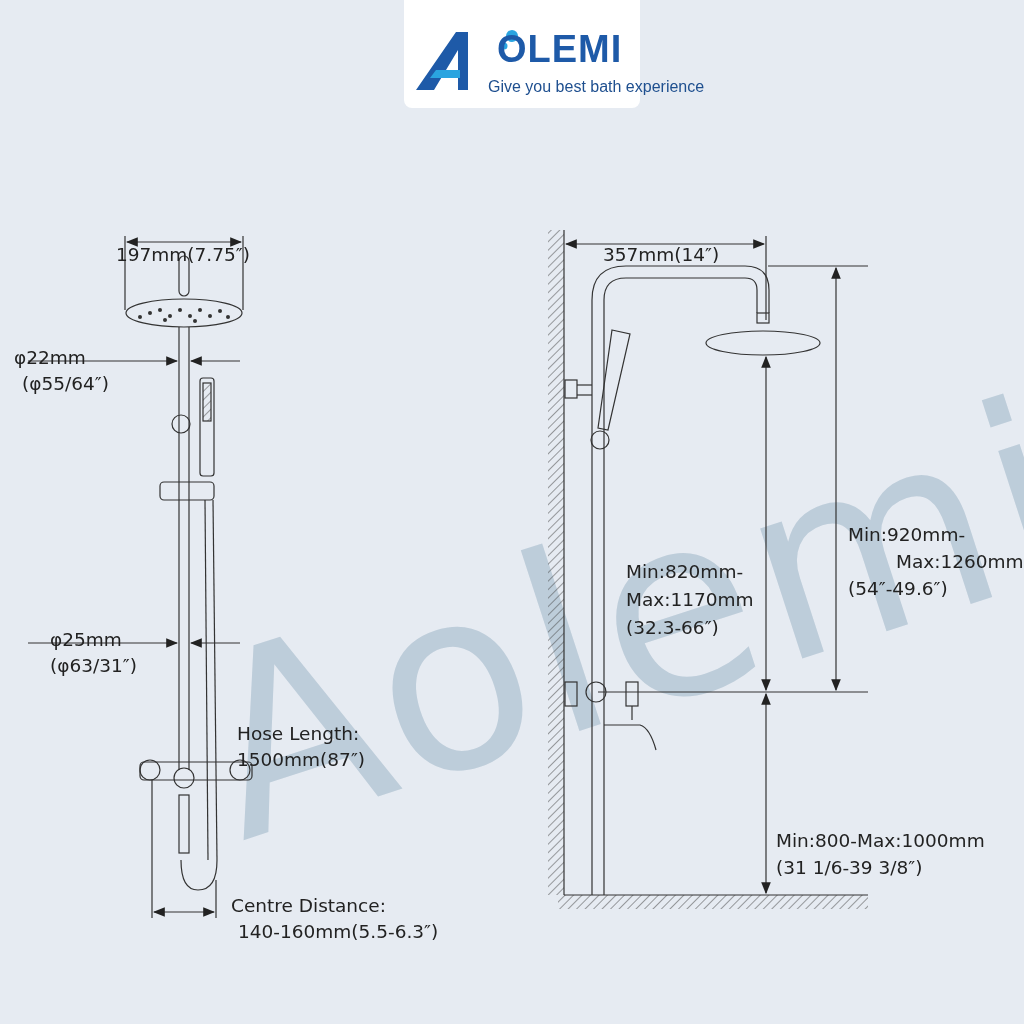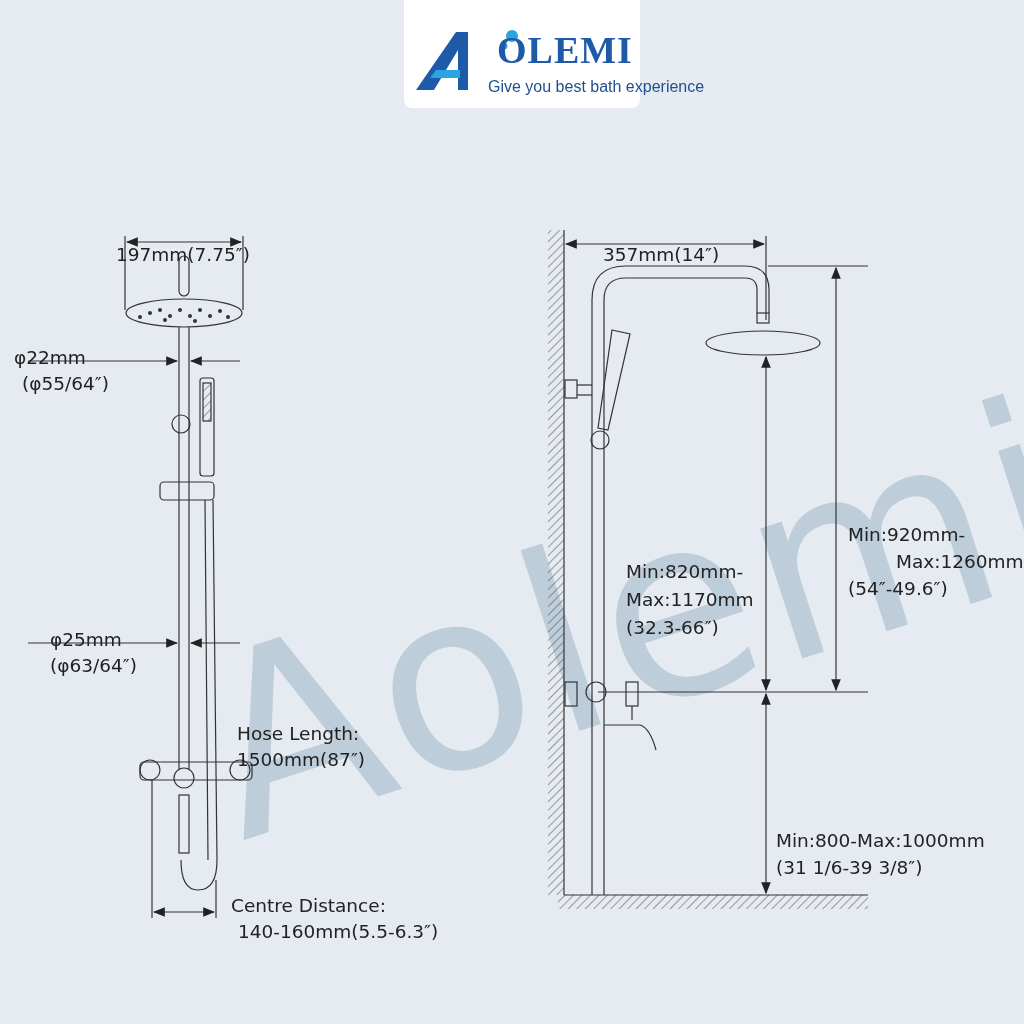--- a/index.html
+++ b/index.html
@@ -1,18 +1,18 @@
 <!DOCTYPE html>
 <html><head>
 <meta charset="utf-8">
 <style>
   html,body{margin:0;padding:0;}
   body{width:1024px;height:1024px;background:#e6ebf2;position:relative;overflow:hidden;font-family:"DejaVu Sans",sans-serif;color:#222;}
   .logo-box{position:absolute;left:404px;top:0;width:236px;height:108px;background:#fff;border-radius:0 0 8px 8px;}
-  .logo-word{position:absolute;left:497px;top:28px;font-family:Liberation Serif, serif;font-weight:bold;font-size:38px;color:#1e5aa8;letter-spacing:1px;text-align:right;}
+  .logo-word{position:absolute;left:497px;top:28px;font-family:Liberation Sans, sans-serif;font-weight:bold;font-size:38px;color:#1e5aa8;letter-spacing:1px;text-align:right;}
   .logo-tag{position:absolute;left:488px;top:78px;font-family:"Liberation Sans",sans-serif;font-size:16px;color:#1e4f8f;}
   .watermark{position:absolute;left:170px;top:620px;font-family:"DejaVu Sans",sans-serif;font-size:250px;color:#b7c8d6;transform:rotate(-18deg);transform-origin:left top;letter-spacing:6px;white-space:nowrap;opacity:.85;}
   .lbl{position:absolute;font-size:18.5px;line-height:25px;color:#222;white-space:nowrap;margin-top:38px;}
   svg{position:absolute;left:0;top:0;}
 </style>
 </head>
 <body>
 
 <div class="watermark">Aolemi</div>
 
@@ -111,21 +111,21 @@
       <line x1="836" y1="268" x2="836" y2="690" marker-start="url(#al)" marker-end="url(#ar)"></line>
       <line x1="766" y1="694" x2="766" y2="893" marker-start="url(#al)" marker-end="url(#ar)"></line>
     </g>
   </g>
 </svg>
 
 <div class="lbl" style="left:116px;top:204px">197mm(7.75″)</div>
 <div class="lbl" style="left:14px;top:307px">φ22mm</div>
 <div class="lbl" style="left:22px;top:333px">(φ55/64″)</div>
 <div class="lbl" style="left:50px;top:589px">φ25mm</div>
-<div class="lbl" style="left:50px;top:615px">(φ63/64″)</div>
+<div class="lbl" style="left:50px;top:615px">(φ63/31″)</div>
 <div class="lbl" style="left:237px;top:683px">Hose Length:</div>
 <div class="lbl" style="left:237px;top:709px">1500mm(87″)</div>
 <div class="lbl" style="left:231px;top:855px">Centre Distance:</div>
 <div class="lbl" style="left:238px;top:881px">140-160mm(5.5-6.3″)</div>
 
 <div class="lbl" style="left:603px;top:204px">357mm(14″)</div>
 <div class="lbl" style="left:626px;top:521px">Min:820mm-</div>
 <div class="lbl" style="left:626px;top:549px">Max:1170mm</div>
 <div class="lbl" style="left:626px;top:577px">(32.3-66″)</div>
 <div class="lbl" style="left:848px;top:484px">Min:920mm-</div>

